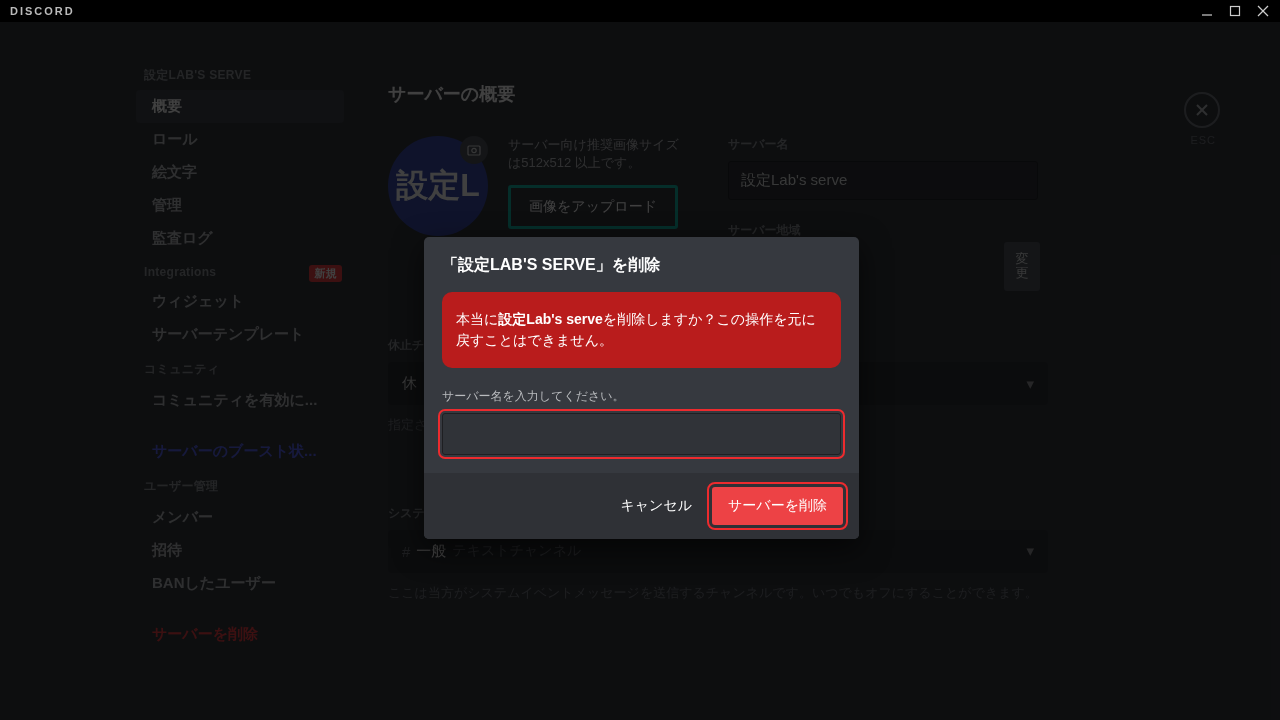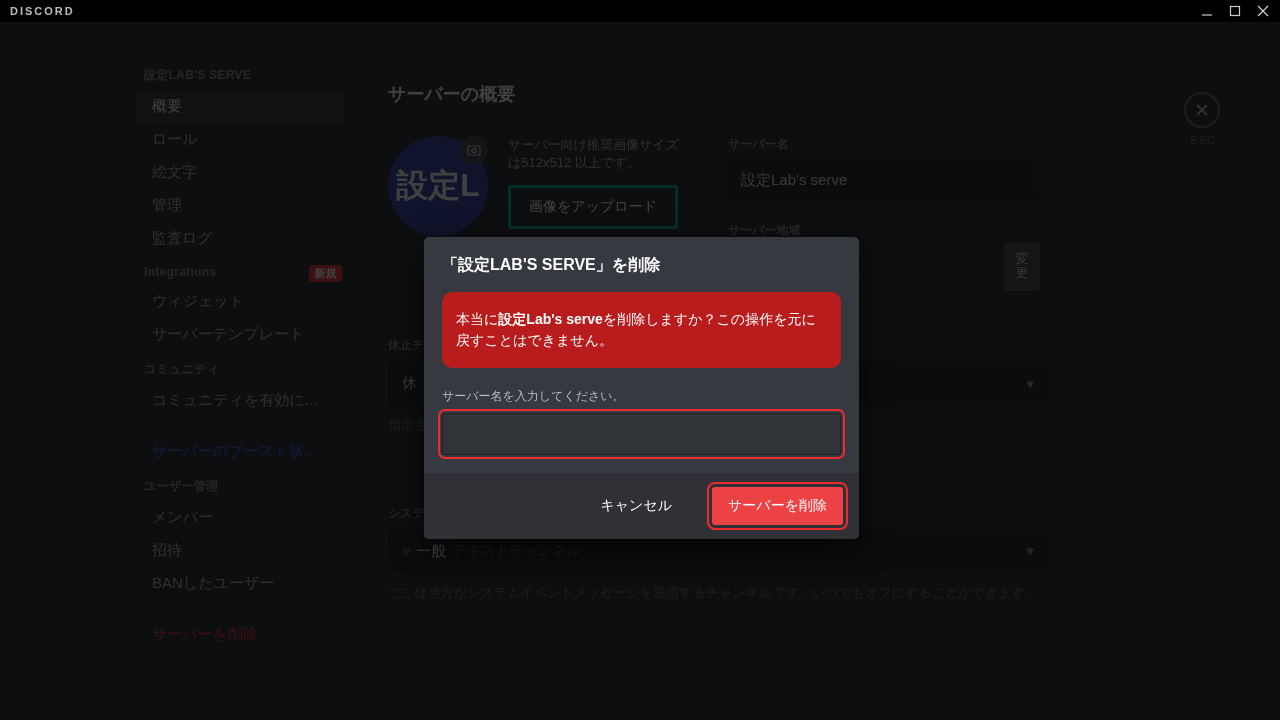--- a/index.html
+++ b/index.html
@@ -7,21 +7,21 @@
   .titlebar{height:22px;background:#000;color:#bbb;display:flex;align-items:center;padding:0 10px 0 10px;font-size:11px;}
   .titlebar .brand{font-weight:700;letter-spacing:2px;font-family:Arial,Helvetica,sans-serif;}
   .titlebar .spacer{flex:1;}
   .winctl{display:flex;gap:14px;}
   .winctl div{width:14px;height:14px;display:flex;align-items:center;justify-content:center;}
   .winctl svg{stroke:#ccc;stroke-width:1.2;fill:none;}
   .app{position:relative;width:1280px;height:698px;background:#36393f;}
   .dim{position:absolute;inset:0;background:rgba(0,0,0,0.75);pointer-events:none;z-index:5;}
   .sidebar{position:absolute;left:128px;top:35px;width:224px;}
   .sidebar-h{font-size:12px;font-weight:700;color:#8e9297;padding:10px 10px 6px 16px;letter-spacing:.3px;}
-  .sidebar-item{font-size:15px;color:#b9bbbe;padding:7px 10px 7px 16px;border-radius:4px;margin:0 8px;cursor:pointer;}
+  .sidebar-item{font-size:15px;color:#b9bbbe;padding:7px 10px 7px 16px;border-radius:4px;margin:0 8px;cursor:pointer;font-weight:bold;}
   .sidebar-item.active{background:#40444b;color:#fff;}
   .sidebar-item.boost{color:#5865f2;}
   .sidebar-item.danger{color:#ed4245;}
   .sidebar-badge{float:right;background:#ed4245;color:#fff;font-size:11px;border-radius:3px;padding:1px 5px;}
   .content{position:absolute;left:388px;top:60px;right:80px;}
   .content h2{font-size:18px;color:#fff;margin:0 0 30px 0;font-weight:600;}
   .overview-row{display:flex;gap:20px;}
   .avatar-col{position:relative;}
   .avatar{width:100px;height:100px;border-radius:50%;background:#3d4eab;color:#fff;display:flex;align-items:center;justify-content:center;font-size:32px;font-weight:600;}
   .avatar-badge{position:absolute;top:0;right:0;width:28px;height:28px;border-radius:50%;background:#4f545c;display:flex;align-items:center;justify-content:center;}
@@ -35,21 +35,21 @@
   .close-circle{position:absolute;right:60px;top:70px;width:36px;height:36px;border:2px solid #72767d;border-radius:50%;display:flex;align-items:center;justify-content:center;}
   .esc{position:absolute;right:64px;top:112px;font-size:11px;color:#72767d;letter-spacing:1px;}
   
   .modal{position:absolute;left:424px;top:215px;width:435px;background:#36393f;border-radius:5px;z-index:20;box-shadow:0 10px 30px rgba(0,0,0,.6);}
   .modal-pad{padding:18px 18px 0 18px;}
   .modal-title{font-size:16px;font-weight:700;color:#fff;margin-bottom:16px;}
   .warn{background:#b91c1c;color:#fff;font-size:14px;line-height:1.5;padding:17px 14px;border-radius:10px;}
   .warn b{font-weight:700;}
   .conf-lbl{font-size:12px;color:#b9bbbe;margin:20px 0 8px 0;}
   .conf-input{width:100%;height:42px;background:#303338;border:1px solid #1e1f22;border-radius:3px;outline:2px solid #ed2b2e;outline-offset:2px;color:#fff;padding:0 10px;font-size:14px;}
-  .modal-footer{background:#2f3136;border-radius:0 0 5px 5px;padding:14px 16px;display:flex;justify-content:flex-end;align-items:center;gap:34px;margin-top:18px;}
+  .modal-footer{background:#2f3136;border-radius:0 0 5px 5px;padding:14px 16px;display:flex;justify-content:flex-end;align-items:center;gap:14px;margin-top:18px;}
   .btn-cancel{color:#fff;font-size:14px;background:transparent;border:none;cursor:pointer;}
   .btn-delete{background:#ed4245;color:#fff;font-size:14px;border:none;border-radius:3px;padding:10px 16px;cursor:pointer;outline:2px solid #ed2b2e;outline-offset:3px;}
   .changebtn{position:absolute;right:240px;top:220px;background:#4f545c;border-radius:3px;padding:10px 8px;color:#dcddde;font-size:13px;line-height:1.1;text-align:center;width:36px;}
   .hash{color:#72767d;margin-right:6px;}
   .chan{color:#fff;}
   .chan-suffix{color:#72767d;font-size:14px;margin-left:6px;}
 </style>
 </head>
 <body>
 

